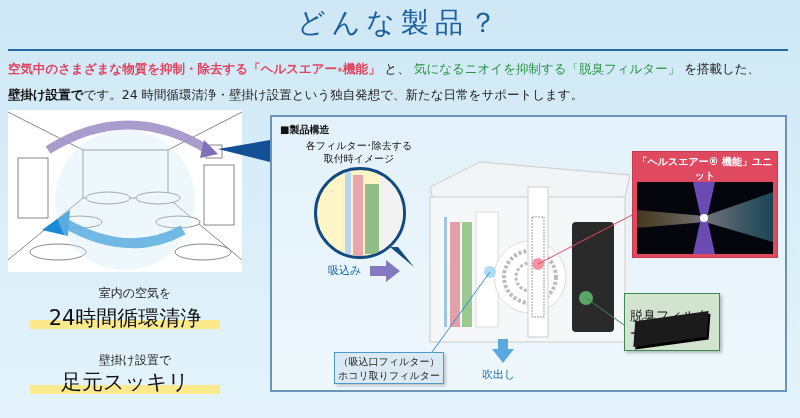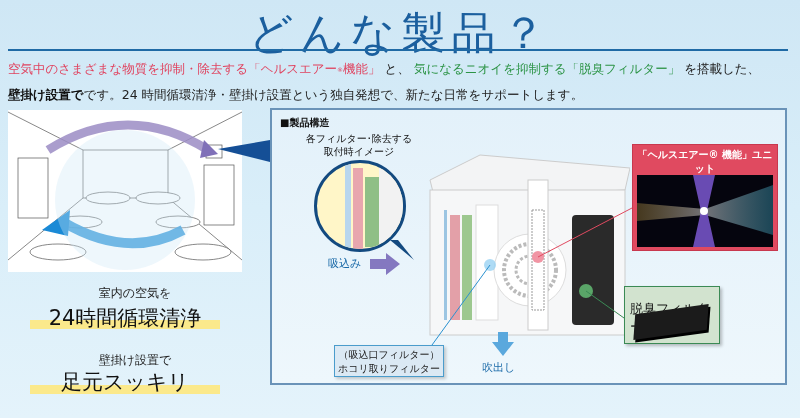--- a/index.html
+++ b/index.html
@@ -1,32 +1,32 @@
 <!DOCTYPE html>
 <html><head>
 <meta charset="utf-8">
 <style>
 *{box-sizing:border-box;margin:0;padding:0}
 html,body{width:800px;height:418px;overflow:hidden}
 body{background:linear-gradient(180deg,#cfe7f5 0%,#d9eef9 50%,#e4f3fb 100%);font-family:"DejaVu Sans","Liberation Sans",sans-serif;position:relative;color:#222}
-.title{position:absolute;top:4px;left:0;width:800px;text-align:center;font-size:44px;color:#1b5f9e;letter-spacing:6px;font-weight:normal}
+.title{position:absolute;top:4px;left:0;width:800px;text-align:center;font-size:28px;color:#1b5f9e;letter-spacing:6px;font-weight:normal}
 .rule{position:absolute;top:49px;left:8px;width:780px;height:2px;background:#1f6aa5}
 .intro{position:absolute;left:8px;top:56px;width:790px;font-size:12.5px;line-height:25px;white-space:nowrap}
-.pink{color:#e0435f;font-weight:normal}
+.pink{color:#e0435f;font-weight:bold}
 .green{color:#2c9446;font-weight:normal}
 .bold{font-weight:bold;color:#111}
 .reg{font-size:6px;vertical-align:middle}
 
 .room{position:absolute;left:8px;top:110px;width:234px;height:162px;background:#fff;overflow:hidden}
 .room svg{position:absolute;left:0;top:0}
 .caption1{position:absolute;left:0;width:270px;text-align:center;font-size:12px;color:#222}
 .bigcap{position:absolute;left:30px;width:190px;text-align:center;font-size:21px;color:#111}
 .hl{position:absolute;left:30px;width:190px;height:9px;background:#fbe98b}
 
-.panel{position:absolute;left:270px;top:108px;width:517px;height:277px;border:2px solid #6a93b8;background:linear-gradient(180deg,#e3f1fa,#eef7fc)}
+.panel{position:absolute;left:270px;top:115px;width:517px;height:277px;border:2px solid #6a93b8;background:linear-gradient(180deg,#e3f1fa,#eef7fc)}
 .panel-title{position:absolute;left:8px;top:6px;font-size:10px;font-weight:bold;color:#111}
 .callout-label{position:absolute;font-size:10px;color:#111;text-align:center;line-height:13px}
 .circle{position:absolute;left:42px;top:50px;width:92px;height:92px;border-radius:50%;border:3px solid #134a80;overflow:hidden;background:#fff6c8}
 .unit{position:absolute;left:148px;top:40px;width:210px;height:200px}
 .label-blue{position:absolute;font-size:11px;color:#1a6aa8}
 .box-blue{position:absolute;left:62px;top:235px;width:110px;height:32px;background:#dbe9f4;border:1.5px solid #4a9ccc;font-size:10px;color:#222;text-align:center;line-height:14px;padding-top:2px;box-shadow:2px 2px 3px rgba(0,0,0,.2)}
 .box-red{position:absolute;left:360px;top:34px;width:146px;height:107px;background:#e04a60;border:1.5px solid #c8384e}
 .box-red .h{color:#fff;font-size:10px;text-align:center;font-weight:bold;margin-top:3px}
 .box-red .s{color:#fff;font-size:8px;text-align:center;margin-top:1px}
 .box-red .img{position:absolute;left:4px;top:30px;width:136px;height:72px;background:#05050e;overflow:hidden}

